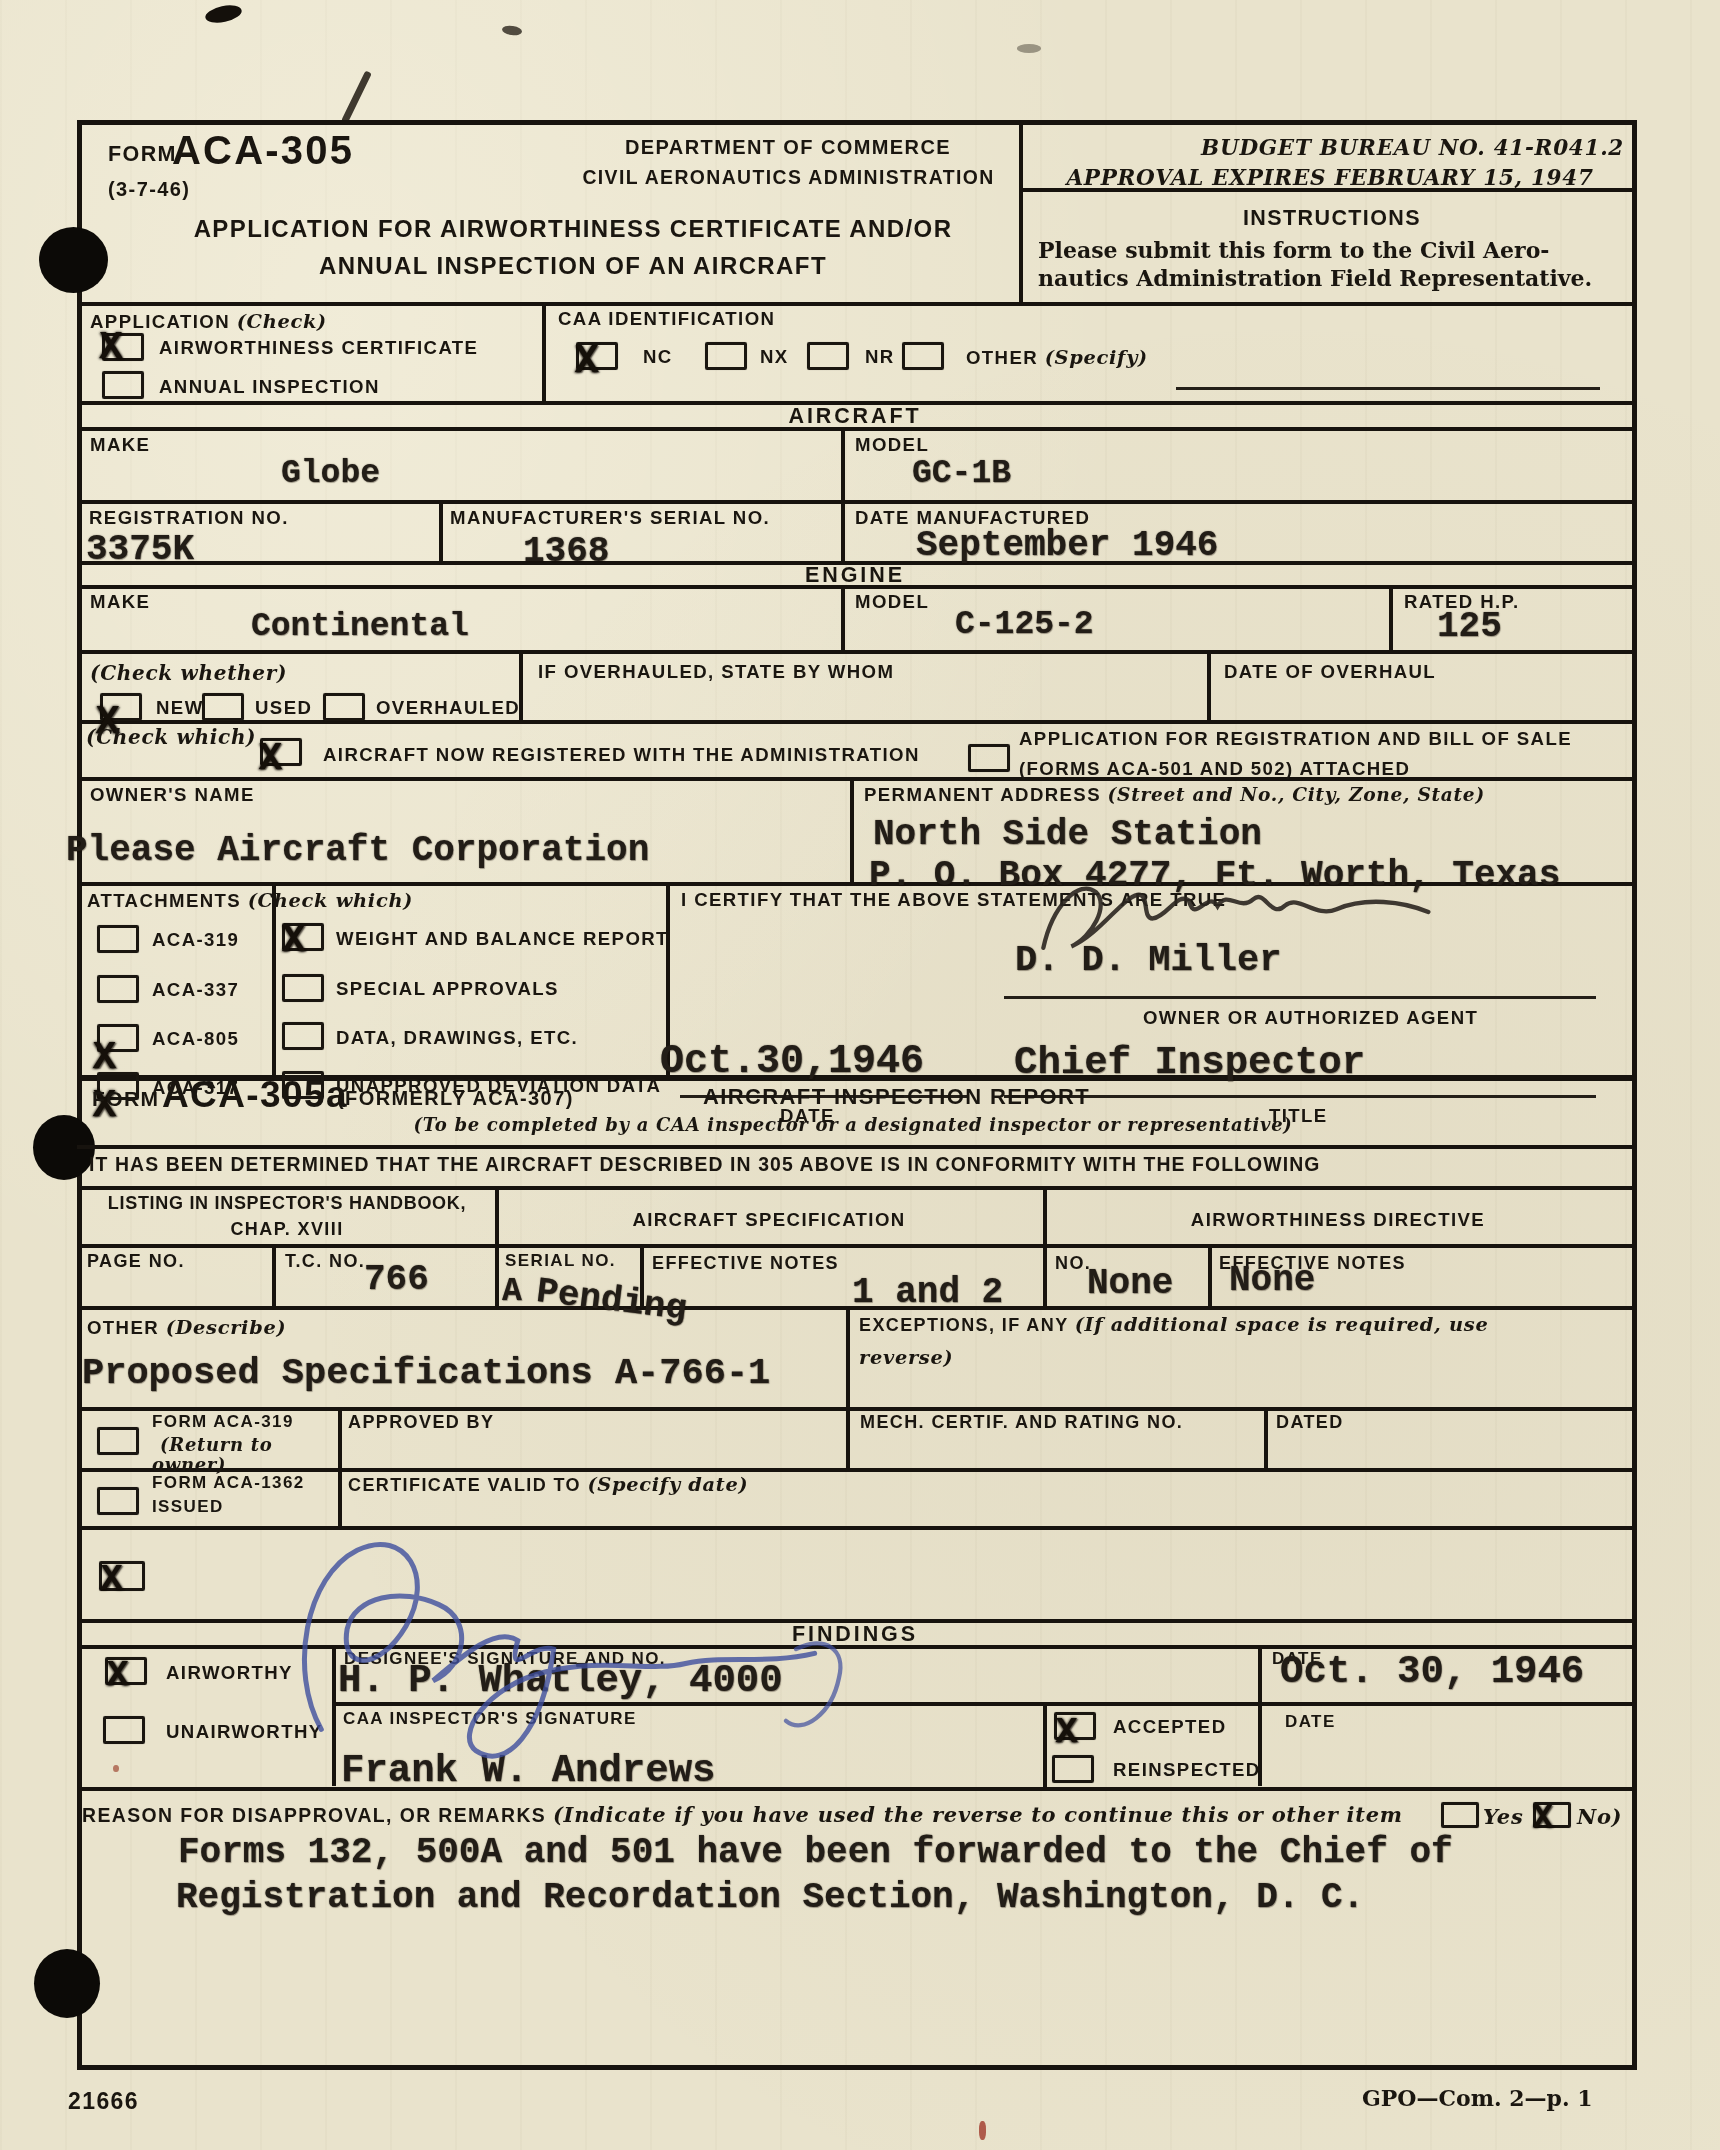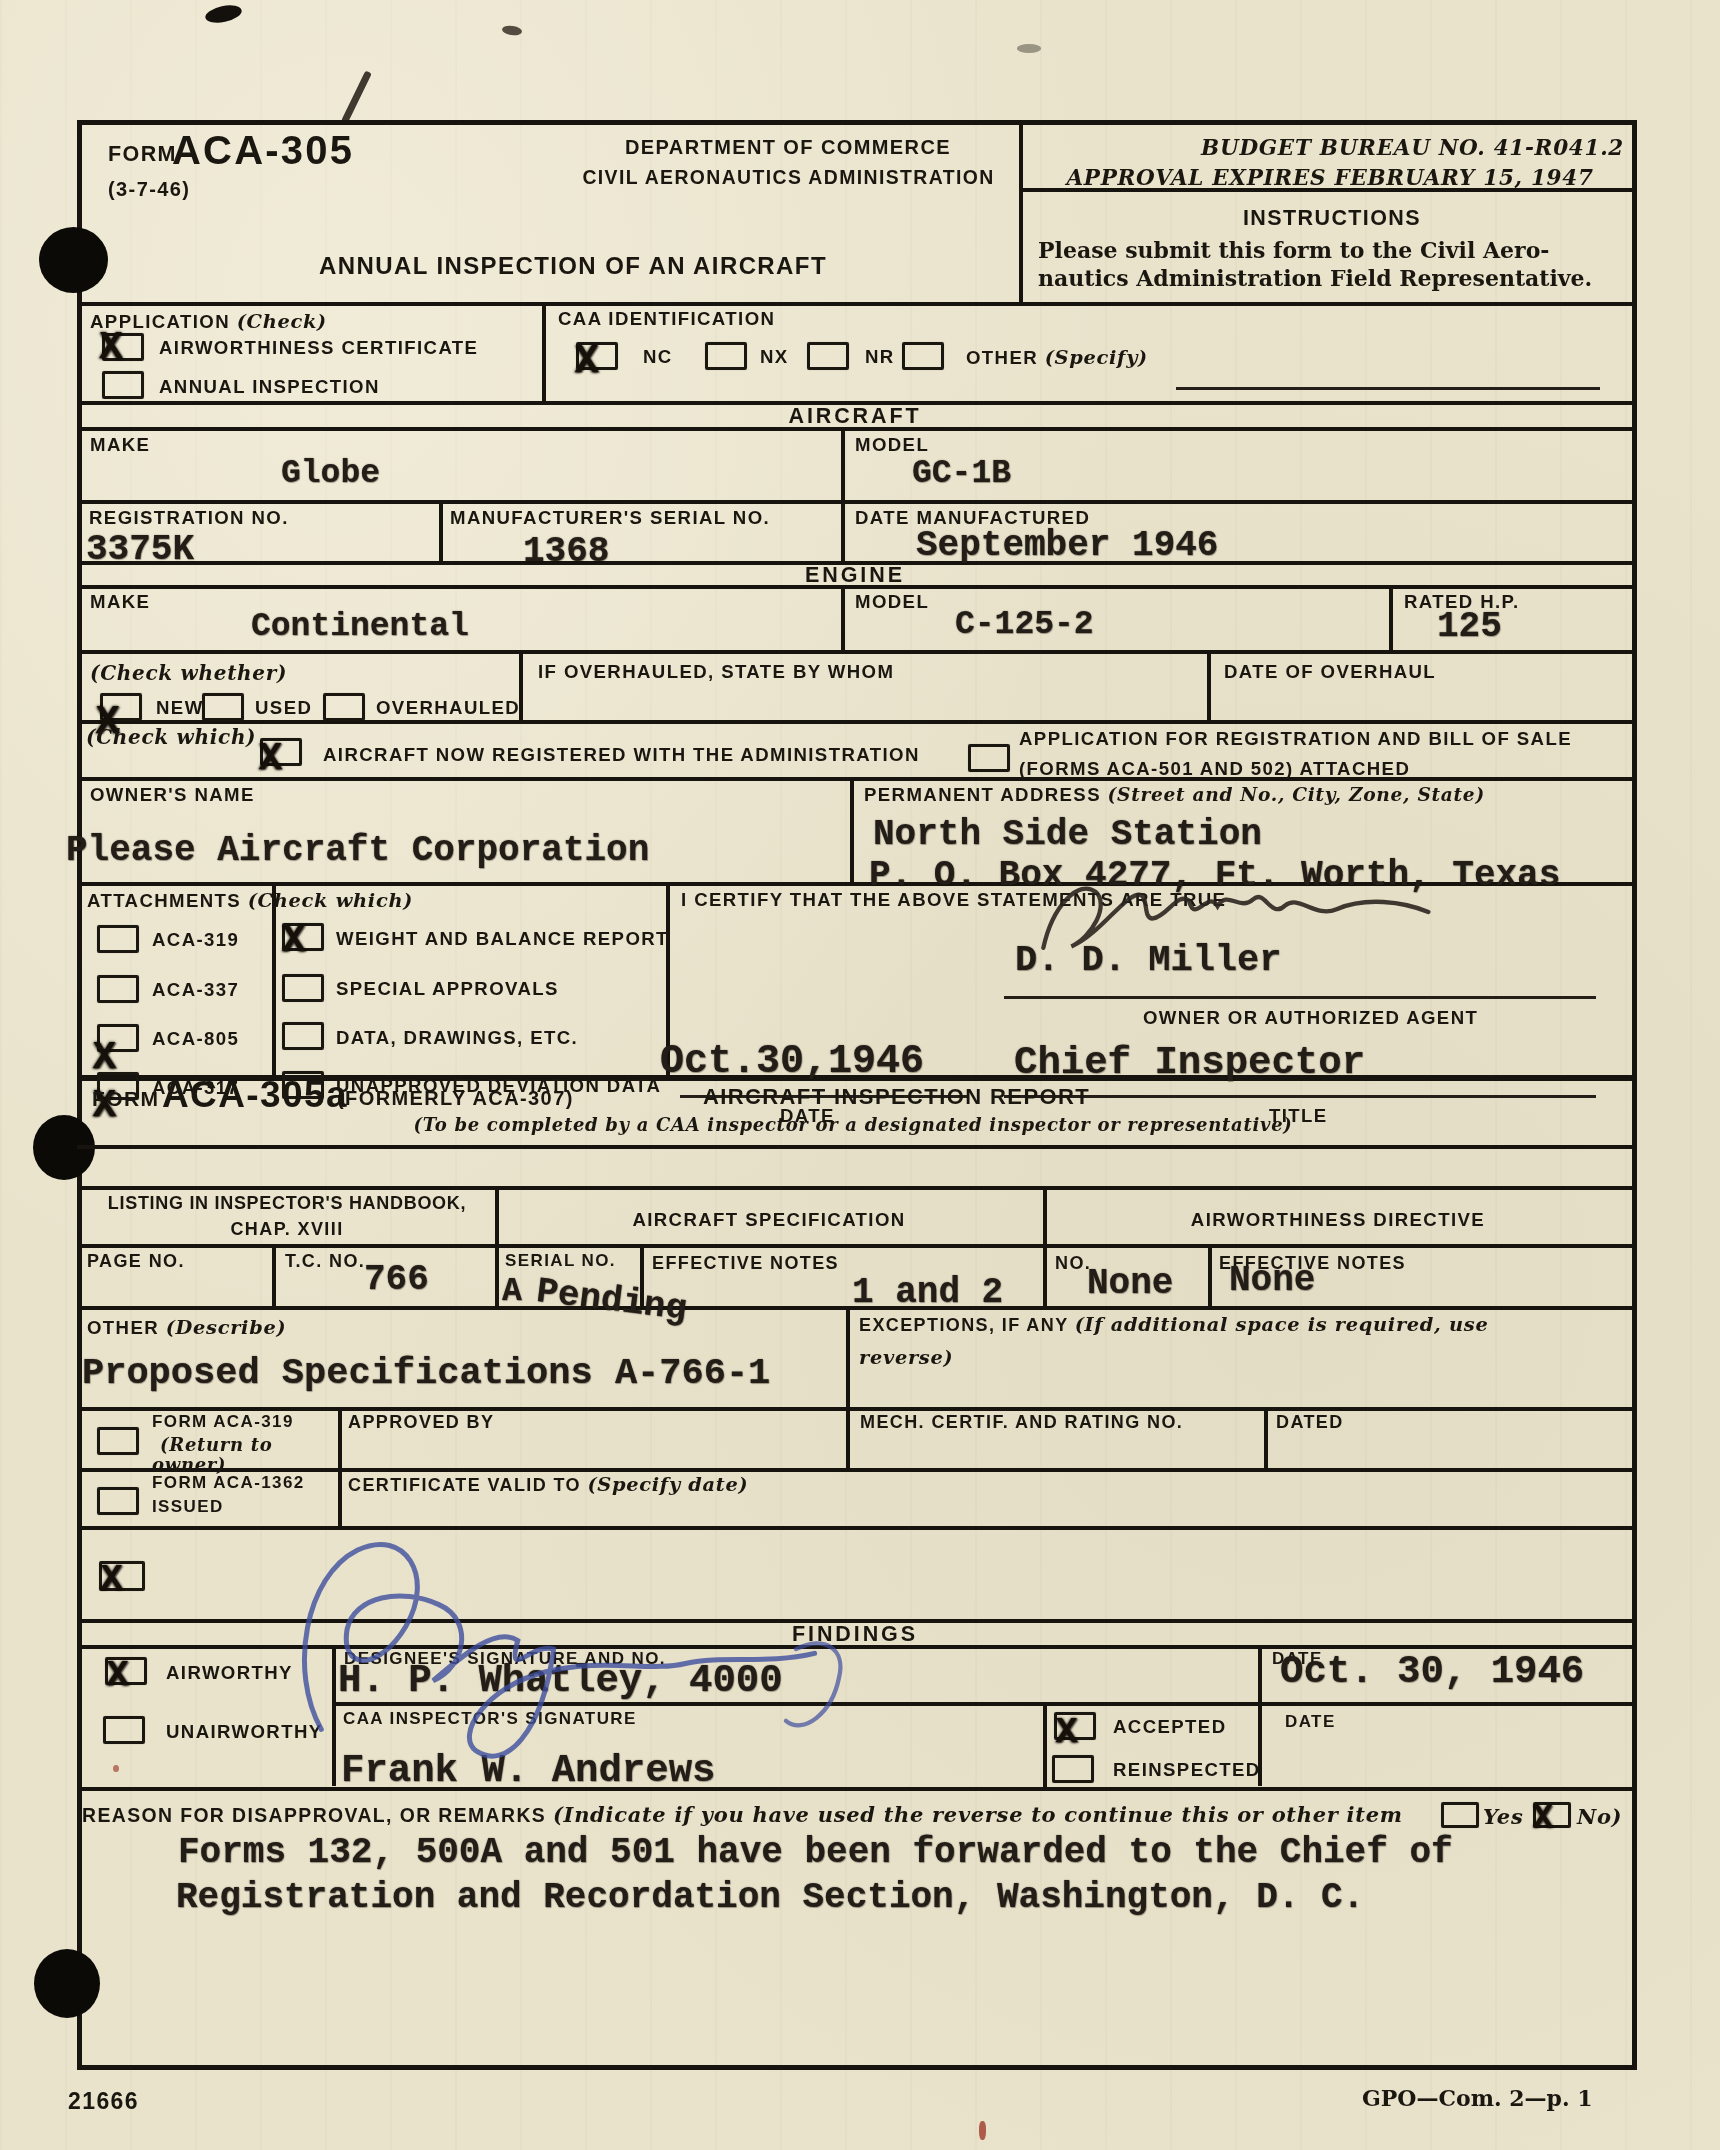--- a/index.html
+++ b/index.html
@@ -95,20 +95,21 @@
   <div class="abs vl" style="left:1264px;top:1407px;height:62px;"></div>
   <div class="abs vl" style="left:332px;top:1645px;height:141px;"></div>
   <div class="abs vl" style="left:1043px;top:1702px;height:85px;"></div>
   <div class="abs vl" style="left:1258px;top:1645px;height:141px;"></div>
 
   <span class="abs lbl" style="left:108px;top:142px;font-size:21.5px;">FORM</span>
   <span class="abs lbl" style="left:172px;top:128px;font-size:40px;letter-spacing:2.2px;">ACA-305</span>
   <span class="abs lbl" style="left:108px;top:178px;font-size:20px;">(3-7-46)</span>
   <div class="abs lbl" style="left:566px;top:136px;width:444px;text-align:center;font-size:20px;">DEPARTMENT OF COMMERCE</div>
   <div class="abs lbl" style="left:559px;top:166px;width:459px;text-align:center;font-size:19.4px;">CIVIL AERONAUTICS ADMINISTRATION</div>
+  <div class="abs lbl" style="left:143px;top:215px;width:860px;text-align:center;font-size:24px;letter-spacing:1.4px;">APPLICATION FOR AIRWORTHINESS CERTIFICATE AND/OR</div>
   <div class="abs lbl" style="left:143px;top:252px;width:860px;text-align:center;font-size:24px;letter-spacing:1.4px;">ANNUAL INSPECTION OF AN AIRCRAFT</div>
   <div class="abs serifb ital" style="left:1036px;top:135px;width:588px;text-align:right;font-size:21.5px;font-style:italic;">BUDGET BUREAU NO. 41-R041.2</div>
   <div class="abs serifb ital" style="left:1036px;top:165px;width:588px;text-align:center;font-size:21.5px;font-style:italic;">APPROVAL EXPIRES  FEBRUARY 15, 1947</div>
   <div class="abs lbl" style="left:1019px;top:206px;width:626px;text-align:center;font-size:21.5px;">INSTRUCTIONS</div>
   <div class="abs serifb" style="left:1038px;top:237px;font-size:22px;">Please submit this form to the Civil Aero-</div>
   <div class="abs serifb" style="left:1038px;top:265px;font-size:22px;">nautics Administration Field Representative.</div>
 
   <span class="abs lbl" style="left:90px;top:310px;"><span>APPLICATION</span> <span class="ital" style="font-size:19.4px;">(Check)</span></span>
   <div class="abs cb" style="left:102px;top:333px;">
       <span class="abs x" style="left:-5.7px;top:-7.2px;font-size:39px;">X</span>
@@ -237,20 +238,21 @@
   <span class="abs lbl" style="left:1269px;top:1105px;">TITLE</span>
   <span class="abs typed" style="left:660px;top:1039px;font-size:40px;">Oct.30,1946</span>
   <div class="abs thin" style="left:680px;top:1095px;width:287px;"></div>
   <span class="abs lbl" style="left:780px;top:1105px;">DATE</span>
 
   <span class="abs lbl" style="left:92px;top:1087px;font-size:21px;">FORM</span>
   <span class="abs lbl" style="left:162px;top:1074px;font-size:37px;letter-spacing:1.4px;">ACA-305a</span>
   <span class="abs lbl" style="left:337px;top:1087px;font-size:20px;">(FORMERLY ACA-307)</span>
   <div class="abs lbl" style="left:574px;top:1084px;width:645px;text-align:center;font-size:22px;">AIRCRAFT INSPECTION REPORT</div>
   <div class="abs ital" style="left:215px;top:1114px;width:1276px;text-align:center;font-size:18px;">(To be completed by a CAA inspector or a designated inspector or representative)</div>
+  <span class="abs lbl" style="left:89px;top:1153px;font-size:19.4px;letter-spacing:1.1px;">IT HAS BEEN DETERMINED THAT THE AIRCRAFT DESCRIBED IN 305 ABOVE IS IN CONFORMITY WITH THE FOLLOWING</span>
 
   <div class="abs lbl" style="left:80px;top:1193px;width:414px;text-align:center;font-size:18px;letter-spacing:0.7px;">LISTING IN INSPECTOR'S HANDBOOK,</div>
   <div class="abs lbl" style="left:80px;top:1219px;width:414px;text-align:center;font-size:18px;">CHAP. XVIII</div>
   <div class="abs lbl" style="left:495px;top:1209px;width:548px;text-align:center;">AIRCRAFT SPECIFICATION</div>
   <div class="abs lbl" style="left:1043px;top:1209px;width:590px;text-align:center;">AIRWORTHINESS DIRECTIVE</div>
 
   <span class="abs lbl" style="left:87px;top:1251px;font-size:18px;">PAGE NO.</span>
   <span class="abs lbl" style="left:285px;top:1251px;font-size:18px;">T.C. NO.</span>
   <span class="abs typed" style="left:364px;top:1259px;font-size:36px;">766</span>
   <span class="abs lbl" style="left:505px;top:1251px;font-size:17px;">SERIAL NO.</span>

